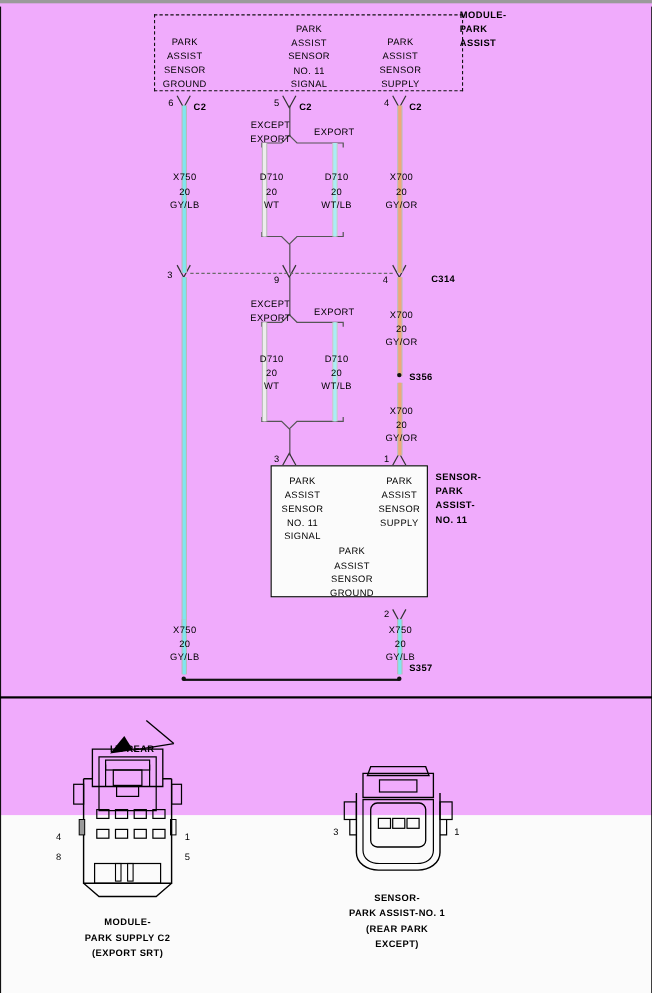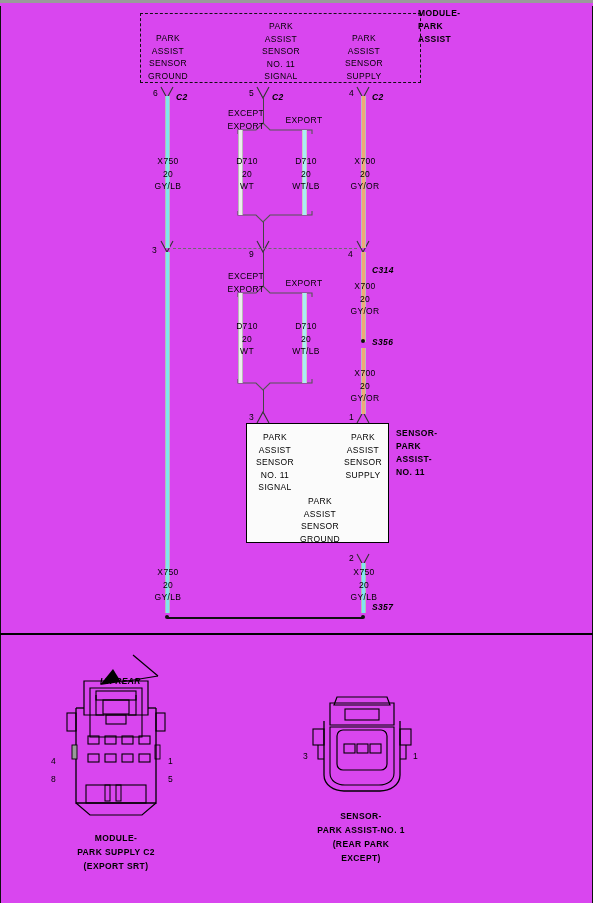--- a/index.html
+++ b/index.html
@@ -2,33 +2,33 @@
 <html><head>
 <meta charset="utf-8">
 <style>
   html,body{margin:0;padding:0;background:#fbfbfb;}
   body{
     width:593px;height:903px;position:relative;overflow:hidden;
     font-family:"Liberation Sans","DejaVu Sans",sans-serif;
     color:#000;
   }
   #page{
-    position:absolute;left:0;top:0;width:593px;height:903px;
-    background:#d946ef;
+    position:absolute;left:0;top:0;width:593px;height:741px;
+    background:#f0abfc;
     border-top:3px solid #9a9a9a;
     box-sizing:border-box;
   }
   .bdr-l{position:absolute;left:0;top:3px;width:1px;height:900px;background:#111;}
   .bdr-r{position:absolute;left:592px;top:3px;width:1px;height:900px;background:#111;}
   .divider{position:absolute;left:0;top:630px;width:593px;height:2px;background:#000;}
 
   
   .t{position:absolute;font-size:8.5px;letter-spacing:.35px;line-height:12.5px;white-space:nowrap;}
   .tc{position:absolute;font-size:8.5px;letter-spacing:.35px;line-height:12.5px;text-align:center;white-space:nowrap;transform:translateX(-50%);}
-  .b{font-weight:bold;font-style:italic;}
+  .b{font-weight:bold;}
 
   
   .modbox{
     position:absolute;left:140px;top:10px;width:281px;height:70px;
     border:1.5px dashed #111;border-top:none;
     box-sizing:border-box;
   }
   .modbox-top{position:absolute;left:140px;top:10px;width:281px;height:0;border-top:1.5px dashed #111;}
   .modlabel{position:absolute;left:418px;top:4px;font-size:8.5px;font-weight:bold;line-height:13px;letter-spacing:.4px;}
 
@@ -163,21 +163,21 @@
     <div>X700</div>
     <div>20</div>
     <div>GY/OR</div>
   </div>
 
   <div class="dashline" style="left:173px;top:245px;width:184px;"></div>
 
   <div class="t" style="left:152px;top:241px;">3</div>
   <div class="t" style="left:249px;top:245px;">9</div>
   <div class="t" style="left:348px;top:245px;">4</div>
-  <div class="t b" style="left:372px;top:244px;margin-top:17px;">C314</div>
+  <div class="t b" style="left:392px;top:244px;">C314</div>
 
   <div class="tc" style="left:246px;top:267px;">
     <div>EXCEPT</div>
     <div>EXPORT</div>
   </div>
   <div class="tc" style="left:304px;top:274px;">EXPORT</div>
 
   <div class="plain" style="left:263px;top:249px;height:35px;"></div>
   <div class="wire w-wt" style="left:239px;top:290px;height:90px;"></div>
   <div class="wire w-wtlb" style="left:303px;top:290px;height:90px;"></div>

